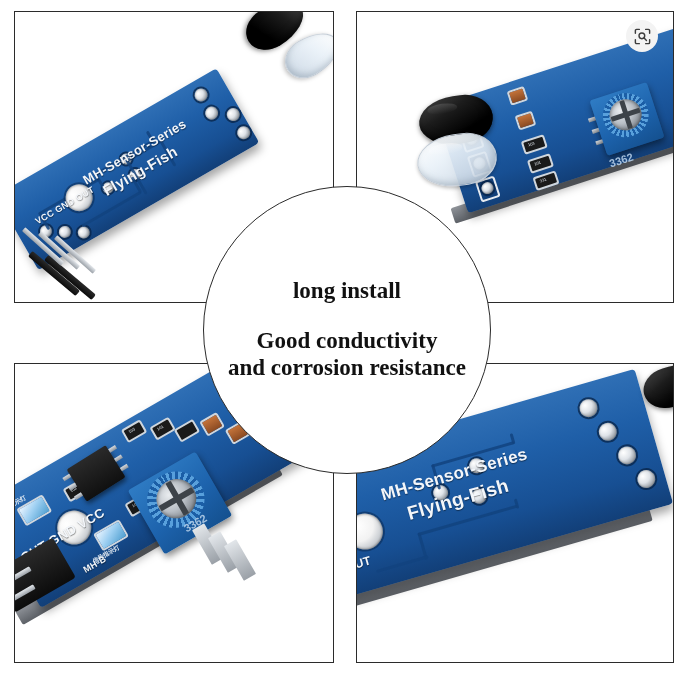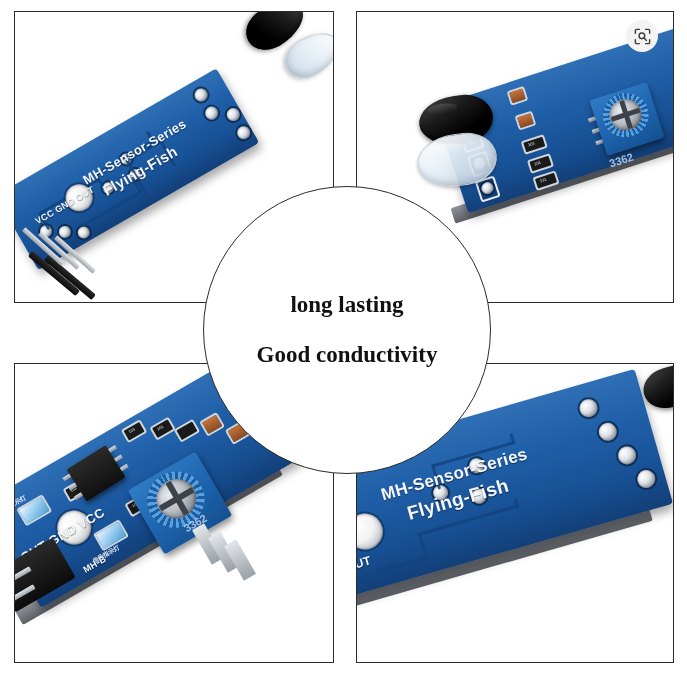--- a/index.html
+++ b/index.html
@@ -294,23 +294,24 @@
         <div class="silk" style="left:-14px;top:104px;font-size:12px;">ND OUT</div>
       </div>
 
       <div class="irled irled-black" style="left:286px;top:2px;width:62px;height:40px;border-radius:40% 50% 50% 40% / 50% 50% 50% 50%;transform:rotate(-16deg);"></div>
     </div>
   </div>
 
 </div>
 
 <div id="feature-circle">
-  <div class="feature-line" id="feature-line-1">long lasting</div>
+  <div class="feature-line" id="feature-line-1">long install</div>
   <div class="feature-line" id="feature-line-2">
     <div>Good conductivity</div>
+    <div>and corrosion resistance</div>
   </div>
 </div>
 
 <div id="zoom-badge">
   <svg width="19" height="19" viewBox="0 0 24 24" fill="none" stroke="#3c3c3c" stroke-width="1.8" stroke-linecap="round">
     <path d="M3 8V4.5A1.5 1.5 0 0 1 4.5 3H8"></path>
     <path d="M16 3h3.5A1.5 1.5 0 0 1 21 4.5V8"></path>
     <path d="M21 16v3.5a1.5 1.5 0 0 1-1.5 1.5H16"></path>
     <path d="M8 21H4.5A1.5 1.5 0 0 1 3 19.5V16"></path>
     <circle cx="11.2" cy="11.2" r="3.6"></circle>

